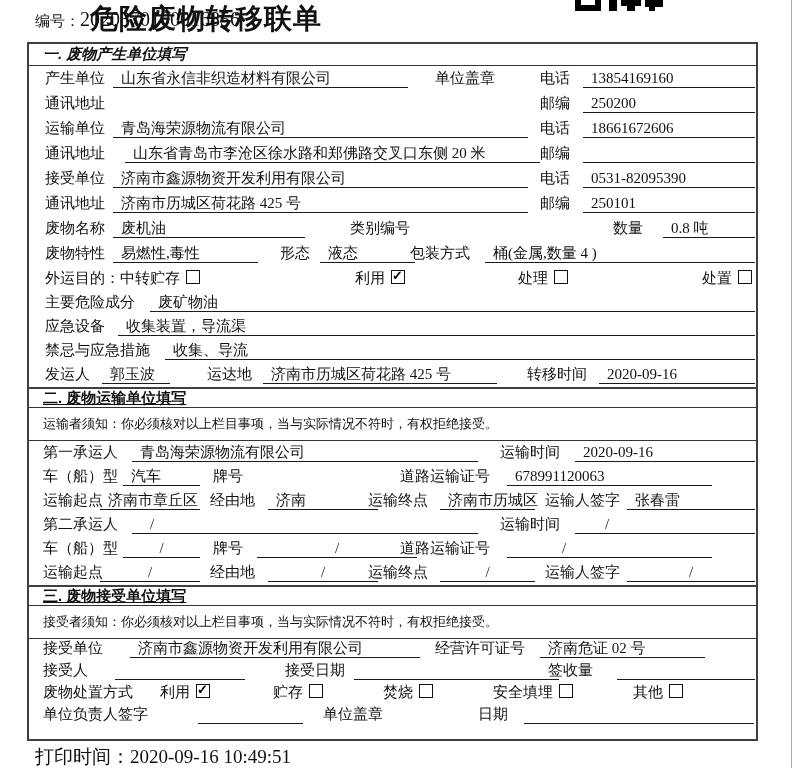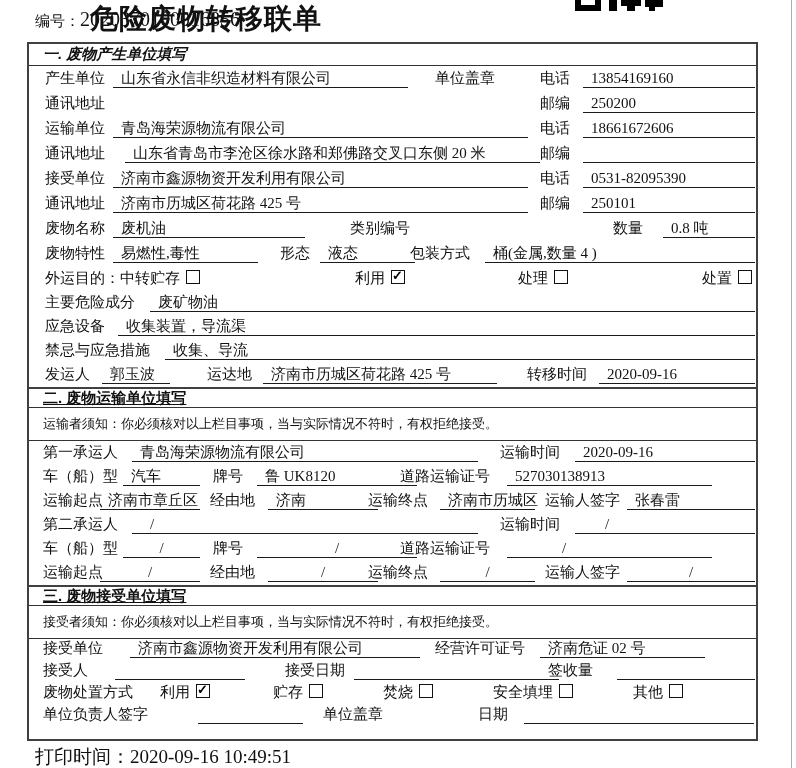--- a/index.html
+++ b/index.html
@@ -170,23 +170,22 @@
         <span class="t" style="left:14px">第一承运人</span>
         <span class="u" style="left:103px;width:346px">青岛海荣源物流有限公司</span>
         <span class="t" style="left:471px">运输时间</span>
         <span class="u" style="left:546px;width:180px">2020-09-16</span>
       </div>
 
       <div class="row r24">
         <span class="t" style="left:14px">车（船）型</span>
         <span class="u" style="left:94px;width:77px">汽车</span>
         <span class="t" style="left:184px">牌号</span>
-        <span class="u" style="left:228px;width:160px">鲁 UK8120</span>
         <span class="t" style="left:371px">道路运输证号</span>
-        <span class="u" style="left:478px;width:205px">527030138913</span>
+        <span class="u" style="left:478px;width:205px">678991120063</span>
       </div>
 
       <div class="row r24">
         <span class="t" style="left:14px">运输起点</span>
         <span class="u" style="left:71px;width:100px">济南市章丘区</span>
         <span class="t" style="left:181px">经由地</span>
         <span class="u" style="left:239px;width:110px">济南</span>
         <span class="t" style="left:339px">运输终点</span>
         <span class="u" style="left:411px;width:95px">济南市历城区</span>
         <span class="t" style="left:516px">运输人签字</span>

